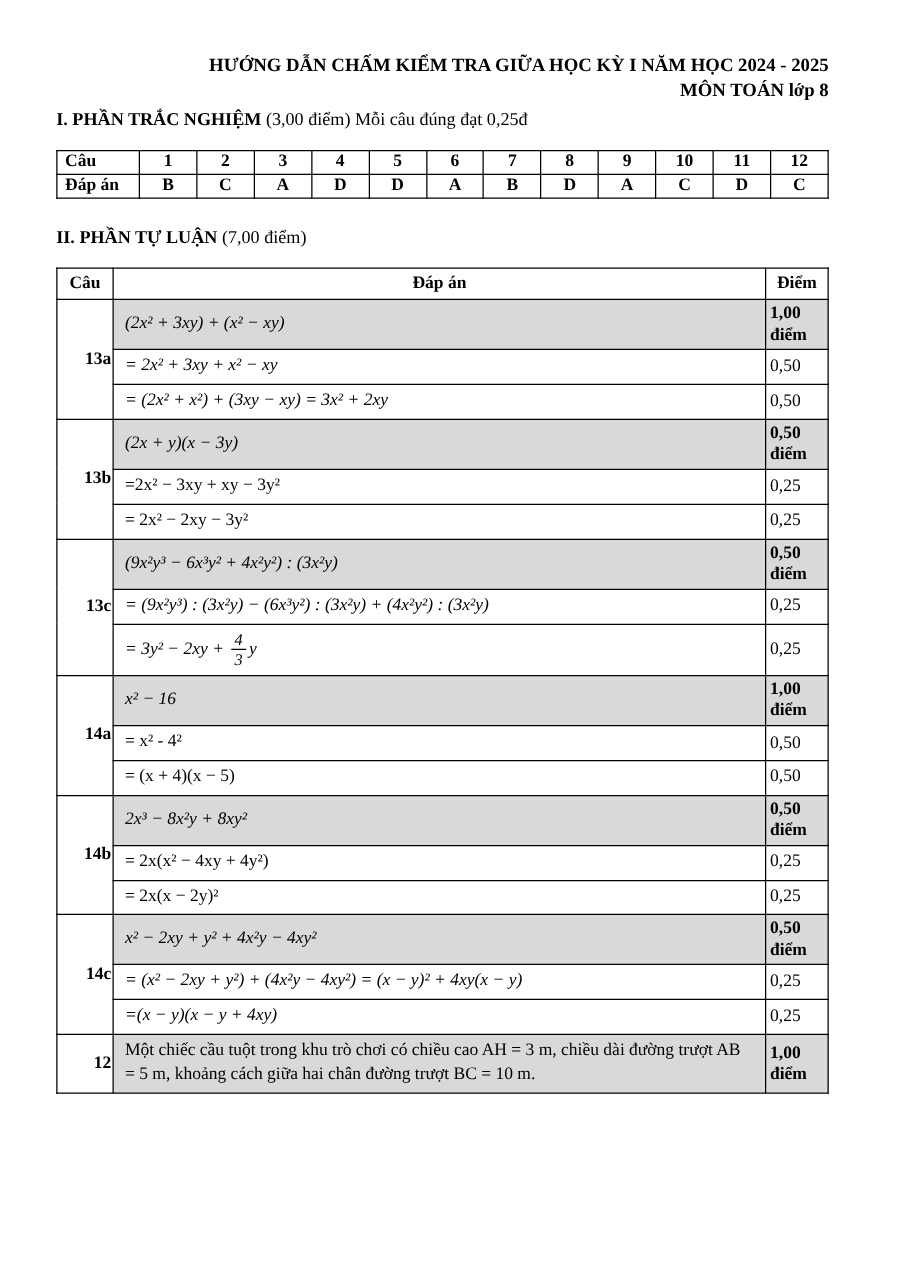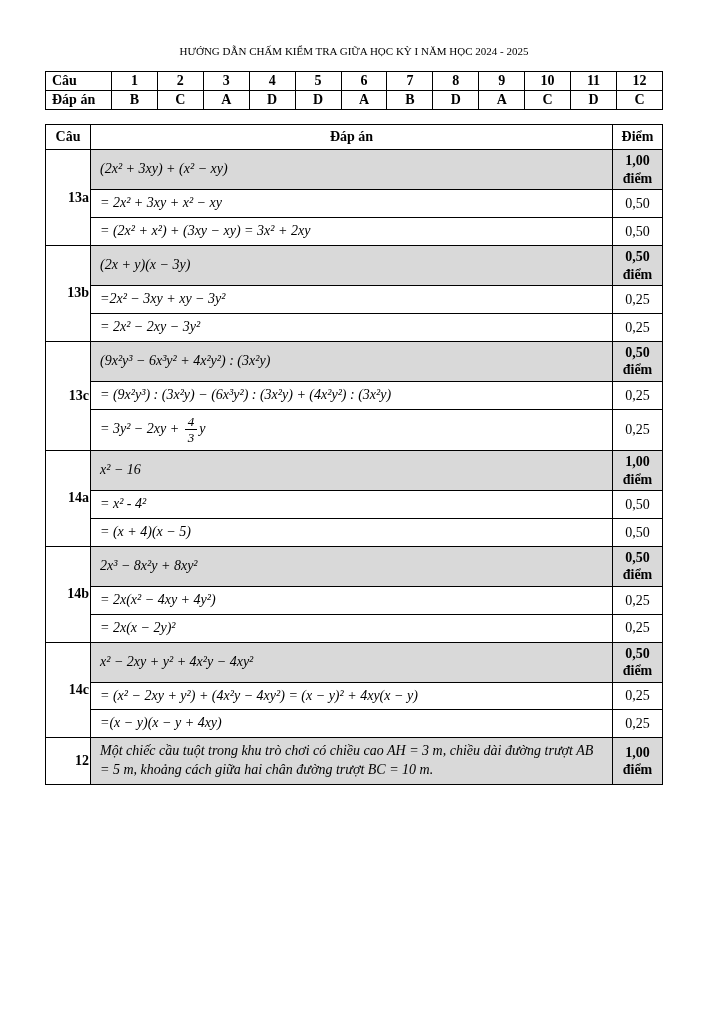--- a/index.html
+++ b/index.html
@@ -7,59 +7,61 @@
   .page {
     width: 725px; height: 1024px;
     background: #ffffff;
     margin: 0 auto;
     padding: 44px 62px 0 45px;
     font-family: "Liberation Serif", "DejaVu Serif", serif;
     color: #000;
     position: relative;
     overflow: hidden;
   }
-  .title-line { text-align: center; font-weight: normal; font-size: 11px; line-height: 1.3; }
+  .title-line { text-align: right; font-weight: bold; font-size: 15px; line-height: 1.3; }
   .section-heading { font-size: 14.5px; margin-top: 4px; line-height: 1.35; }
   .section-heading .bold-part { font-weight: bold; }
   .section-heading.s2 { margin-top: 22px; }
 
   table { border-collapse: collapse; width: 100%; }
   td, th { border: 1px solid #000; }
 
   
   .mcq-table { margin-top: 13px; table-layout: fixed; }
   .mcq-table td, .mcq-table th { height: 19px; font-size: 14px; font-weight: bold; text-align: center; padding: 0; }
   .mcq-table .label-cell { width: 66px; text-align: left; padding-left: 6px; }
 
   
   .essay-table { margin-top: 14px; }
   .essay-table th { height: 25px; font-size: 14px; font-weight: bold; text-align: center; background: #fff; }
   .col-q { width: 45px; }
   .col-p { width: 50px; margin-top: 42px; }
   .qcell { font-weight: bold; text-align: right; font-size: 14px; vertical-align: middle; }
-  .acell { font-size: 14px; padding: 4px 9px; vertical-align: middle; line-height: 1.35; font-style: italic; }
+  .acell { font-size: 14px; padding: 4px 9px; vertical-align: middle; line-height: 1.35; }
   .acell.math { font-style: italic; }
-  .pcell { font-size: 14px; text-align: center; vertical-align: middle; padding: 2px 3px; line-height: 1.25; }
+  .pcell { font-size: 14px; text-align: left; vertical-align: middle; padding: 2px 3px; line-height: 1.25; }
   tr.row-plain .acell, tr.row-plain .pcell { height: 17px; }
   .shaded { background: #d9d9d9; }
   td.pcell.shaded { font-weight: bold; }
   tr.row-shaded .acell { height: 35px; }
 
   
   .frac { display: inline-block; vertical-align: middle; text-align: center; line-height: 1.05; font-size: 13px; margin: 1px 2px; }
   .frac .fnum { display: block; padding: 0 3px 1px; border-bottom: 1px solid #000; }
   .frac .fden { display: block; padding-top: 1px; }
 </style>
 </head>
 <body>
 
 <div class="page">
 
   <div class="title-line">HƯỚNG DẪN CHẤM KIỂM TRA GIỮA HỌC KỲ I NĂM HỌC 2024 - 2025</div>
+  <div class="title-line">MÔN TOÁN lớp 8</div>
 
+  <div class="section-heading"><span class="bold-part">I. PHẦN TRẮC NGHIỆM</span><span> (3,00 điểm) Mỗi câu đúng đạt 0,25đ</span></div>
 
   <table class="mcq-table">
     <tbody id="mcq-body">
         <tr>
           <td class="label-cell">Câu</td>
           <td>1</td>
           <td>2</td>
           <td>3</td>
           <td>4</td>
           <td>5</td>
@@ -82,20 +84,21 @@
           <td>B</td>
           <td>D</td>
           <td>A</td>
           <td>C</td>
           <td>D</td>
           <td>C</td>
         </tr>
       </tbody>
   </table>
 
+  <div class="section-heading s2"><span class="bold-part">II. PHẦN TỰ LUẬN</span><span> (7,00 điểm)</span></div>
 
   <table class="essay-table">
     <thead>
       <tr>
         <th class="col-q">Câu</th>
         <th>Đáp án</th>
         <th class="col-p">Điểm</th>
       </tr>
     </thead>
     <tbody id="essay-body">

